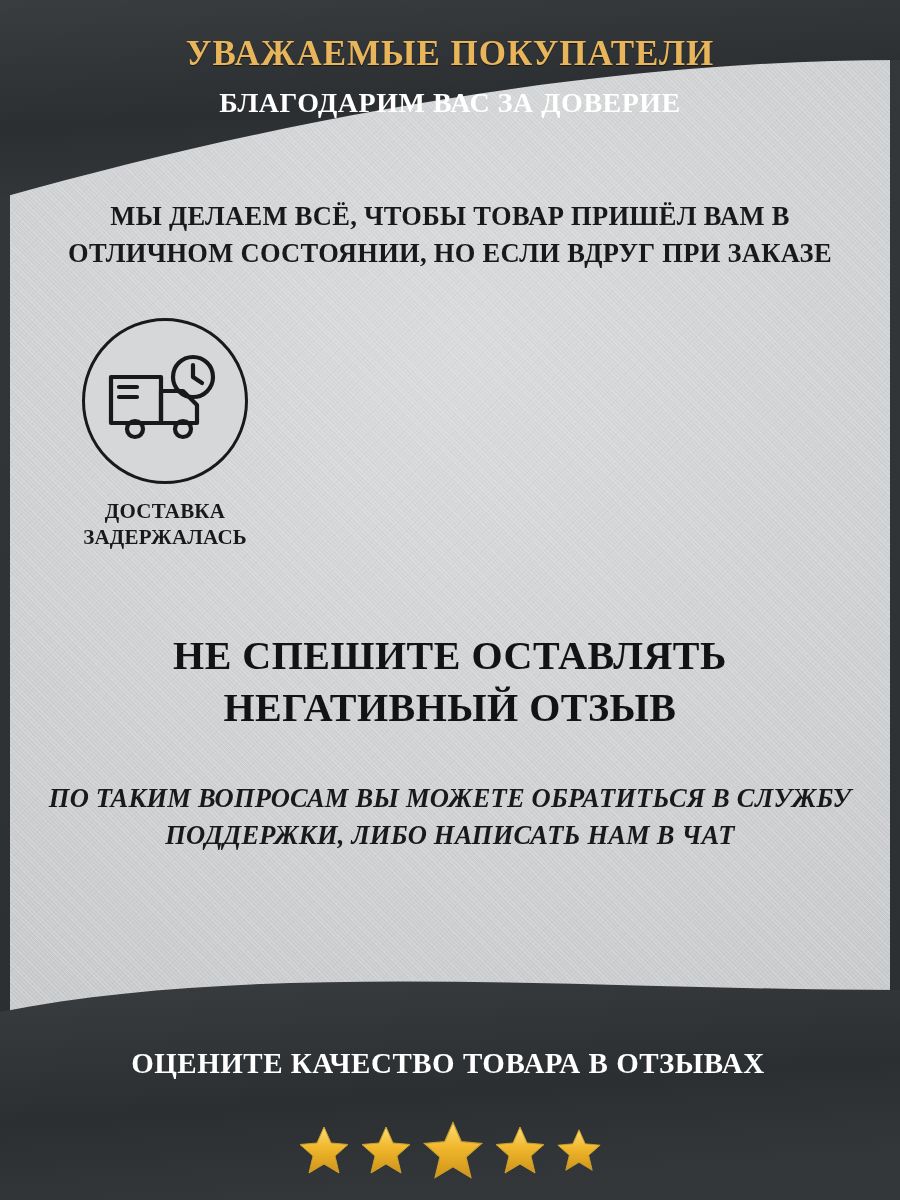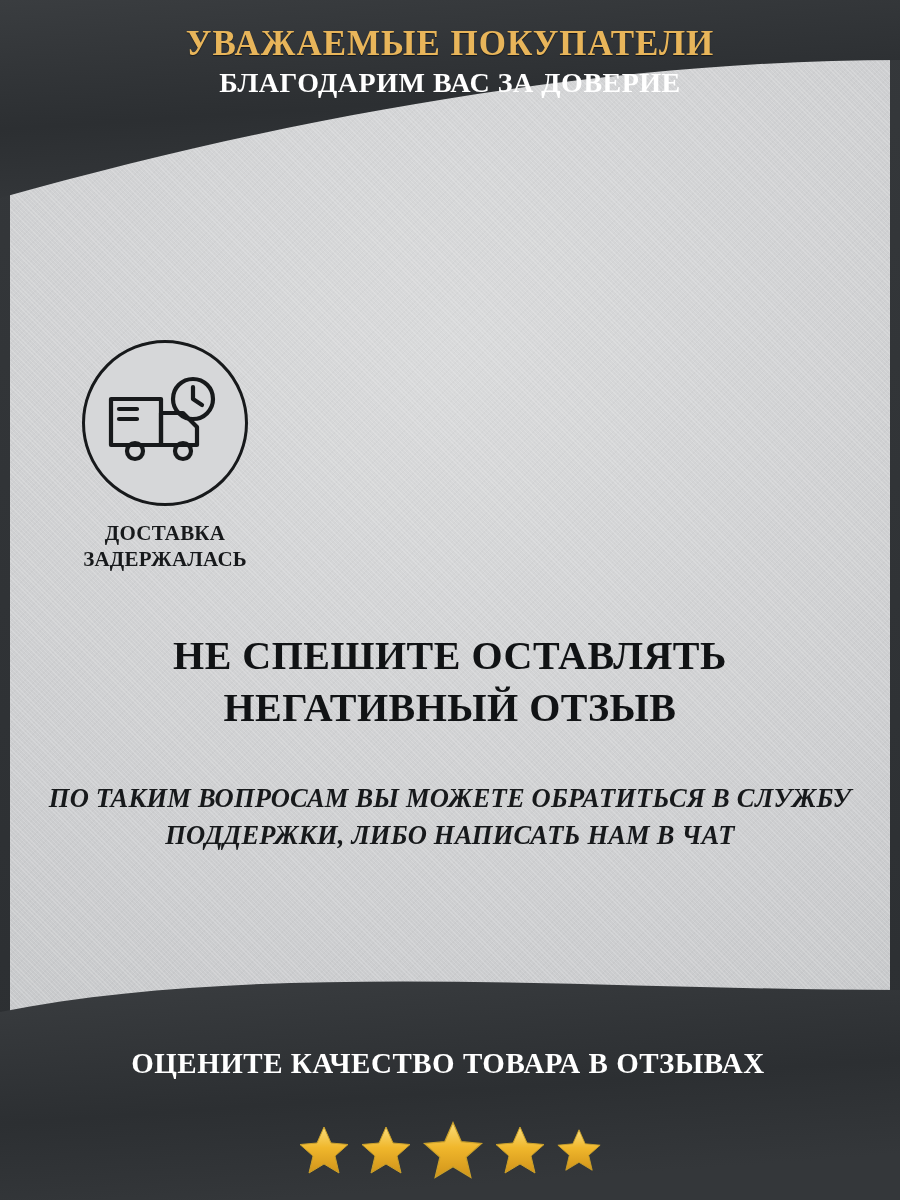--- a/index.html
+++ b/index.html
@@ -112,21 +112,21 @@
     z-index: 5;
     text-align: center;
   }
   .header-title {
     font-family: "Liberation Serif", serif;
     font-weight: bold;
     font-size: 35px;
     letter-spacing: 1px;
     color: #e8b55a;
     text-shadow: 0 1px 1px rgba(0,0,0,.55);
-    margin: 2px;
+    margin: 12px;
   }
   .header-sub {
     font-family: "Liberation Serif", serif;
     font-weight: bold;
     font-size: 28px;
     line-height: 1.18;
     color: #ffffff;
     margin: 1px 0 0 0;
     letter-spacing: .5px;
   }
@@ -143,21 +143,21 @@
     font-size: 26.5px;
     line-height: 1.38;
     color: #17191b;
     letter-spacing: .3px;
   }
 
   
   .icons-row {
     position: absolute;
     left: 30px;
-    top: 340px;
+    top: 318px;
     width: 840px;
     z-index: 4;
     display: flex;
     align-items: flex-start;
   }
   .icon-col {
     width: 270px;
     text-align: center;
   }
   .icon-circle {
@@ -268,20 +268,21 @@
 
   <svg class="footer-shape" viewBox="0 0 900 250" preserveAspectRatio="none">
     <path d="M0,250 L900,250 L900,40 C600,40 260,10 0,62 Z" fill="url(#gdark)"></path>
   </svg>
 
   <div class="header-text">
     <div class="header-title">УВАЖАЕМЫЕ ПОКУПАТЕЛИ</div>
     <div class="header-sub">БЛАГОДАРИМ ВАС ЗА ДОВЕРИЕ</div>
   </div>
 
+  <div class="intro">МЫ ДЕЛАЕМ ВСЁ, ЧТОБЫ ТОВАР ПРИШЁЛ ВАМ В ОТЛИЧНОМ СОСТОЯНИИ, НО ЕСЛИ ВДРУГ ПРИ ЗАКАЗЕ</div>
 
   <div class="icons-row">
 
     <div class="icon-col">
       <div class="icon-circle">
         <svg width="120" height="96" viewBox="0 0 120 96" fill="none" stroke="#17191b" stroke-width="4.2" stroke-linecap="round" stroke-linejoin="round">
 
           <path d="M6 24 L56 24 L56 70 L6 70 Z"></path>
           <path d="M56 38 L78 38 L92 52 L92 70 L56 70 Z"></path>
 

